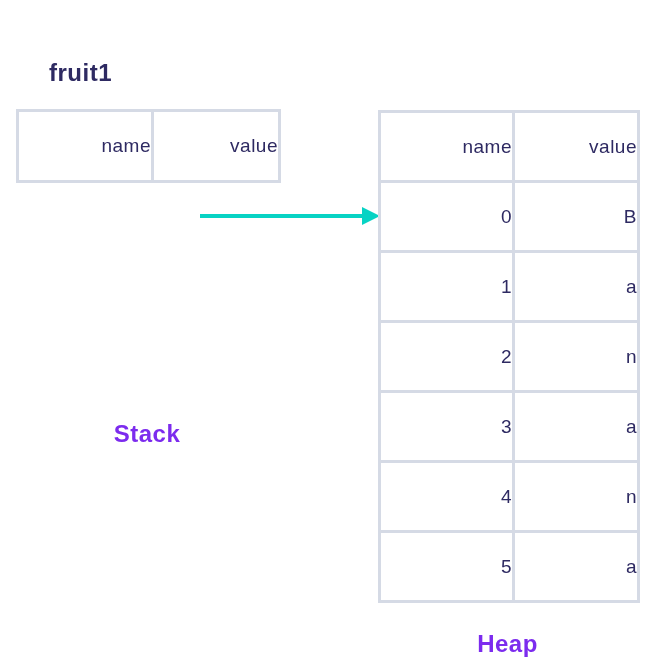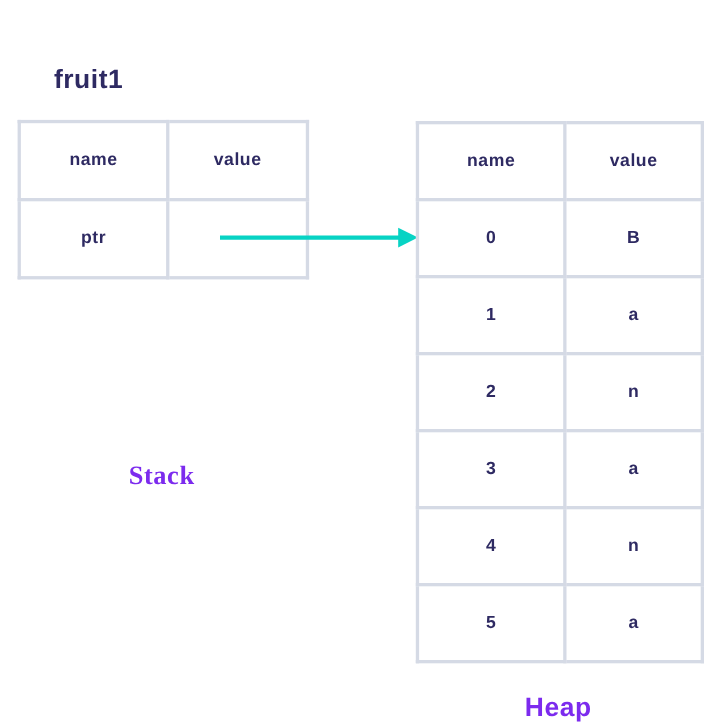--- a/index.html
+++ b/index.html
@@ -24,41 +24,41 @@
     letter-spacing:0.5px;
   }
 
   table.tbl{
     position:absolute;
     border-collapse:collapse;
     table-layout:fixed;
   }
   table.tbl th, table.tbl td{
     border:3px solid var(--border);
-    text-align:center;vertical-align:middle;
-    font-size:16px;font-weight:bold;color:var(--navy);
+    text-align:right;vertical-align:middle;
+    font-size:19px;font-weight:normal;color:var(--navy);
     padding:0;letter-spacing:0.5px;
   }
 
   .stack-tbl{left:16px;top:82px;width:262px;}
   .stack-tbl th,.stack-tbl td{height:68px;}
   .stack-tbl col.c1{width:135px;}
   .stack-tbl col.c2{width:127px;}
 
   .heap-tbl{left:378px;top:83px;width:259px;}
   .heap-tbl th,.heap-tbl td{height:67px;}
   .heap-tbl col.c1{width:134px;}
   .heap-tbl col.c2{width:125px;}
 
   .caption{
     position:absolute;
     font-size:24px;font-weight:bold;color:var(--purple);
     text-align:center;letter-spacing:0.5px;
   }
-  .stack-caption{left:16px;top:393px;width:262px;font-family:Liberation Serif, serif;}
+  .stack-caption{left:16px;top:393px;width:262px;}
   .heap-caption{left:378px;top:603px;width:259px;text-align:center;}
 
   .arrow{
     position:absolute;left:197px;top:175px;
   }
   .arrow line{stroke:var(--teal);stroke-width:4;}
   .arrow polygon{fill:var(--teal);}
 </style>
 </head>
 <body>
@@ -69,24 +69,20 @@
 
   <table class="tbl stack-tbl">
     <colgroup>
         <col class="c1">
         <col class="c2">
       </colgroup>
     <tbody>
         <tr>
       <th>name</th>
       <th>value</th>
-    </tr>
-    <tr>
-      <td>ptr</td>
-      <td></td>
     </tr>
   </tbody>
     </table>
 
   <svg class="arrow" width="186" height="28" viewBox="0 0 186 28" aria-hidden="true">
     <line x1="3" y1="14" x2="166" y2="14"></line>
     <polygon points="165,5 183,14 165,23"></polygon>
   </svg>
 
   <div class="caption stack-caption">Stack</div>

